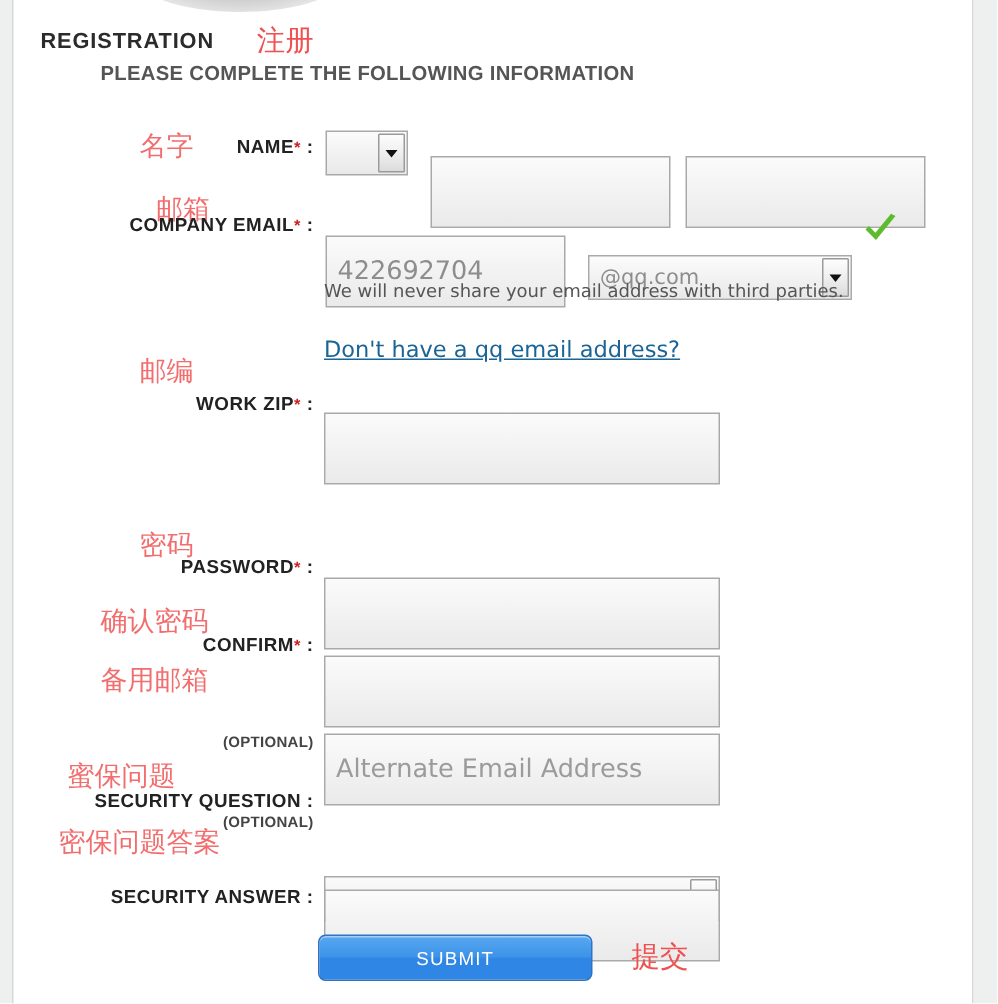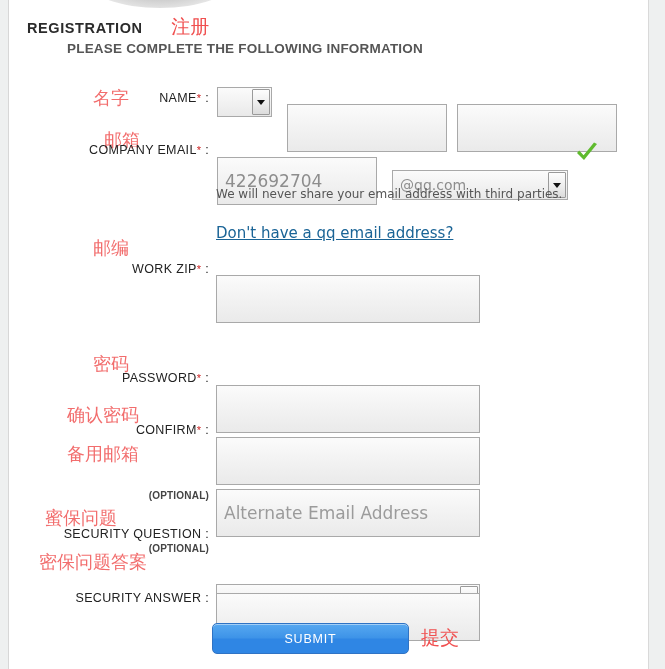--- a/index.html
+++ b/index.html
@@ -81,21 +81,21 @@
   .cn {
     color: #f26d6d;
     font-size: 18px;
     line-height: 18px;
     white-space: nowrap;
     font-family: "DejaVu Sans", sans-serif;
   }
 
   .lbl {
     font-size: 12.5px;
-    font-weight: normal;
+    font-weight: bold;
     color: #222222;
     letter-spacing: .35px;
     white-space: nowrap;
     text-align: right;
   }
   .lbl .star { color: #cc2222; font-size: 11px; }
   .opt {
     font-size: 10px;
     font-weight: bold;
     color: #444444;
@@ -169,21 +169,21 @@
     cursor: pointer;
   }
 
   
   #check { position: absolute; left: 566px; top: 142px; }
 
   
   #submit {
     position: absolute;
     left: 203px; top: 623px;
-    width: 197px; height: 31px;
+    width: 183px; height: 31px;
     border: 1px solid #2f73c4;
     border-radius: 5px;
     background: linear-gradient(to bottom, #57a8f0 0%, #3d93e8 48%, #2f86e4 52%, #2f86e4 100%);
     color: #ffffff;
     font-family: "Liberation Sans", sans-serif;
     font-size: 12.5px;
     font-weight: normal;
     letter-spacing: .8px;
     cursor: pointer;
     box-shadow: inset 0 1px 0 rgba(255,255,255,.45);

